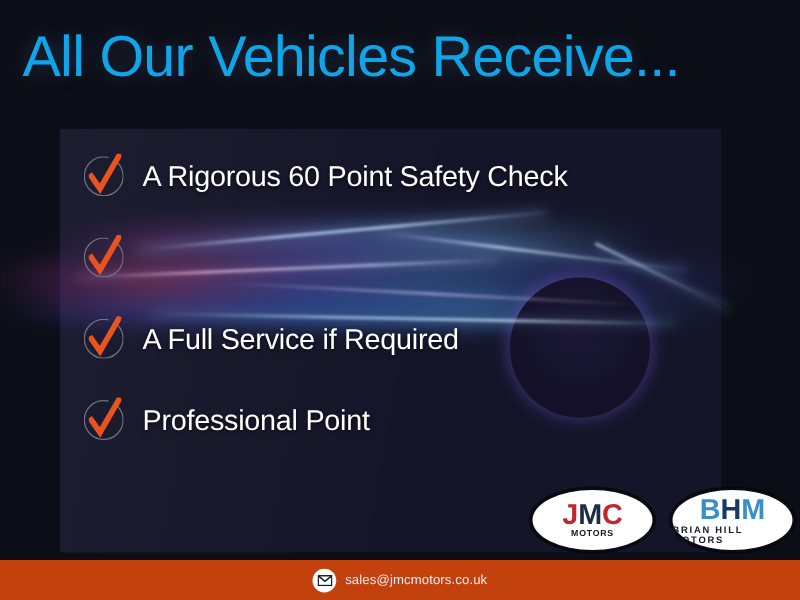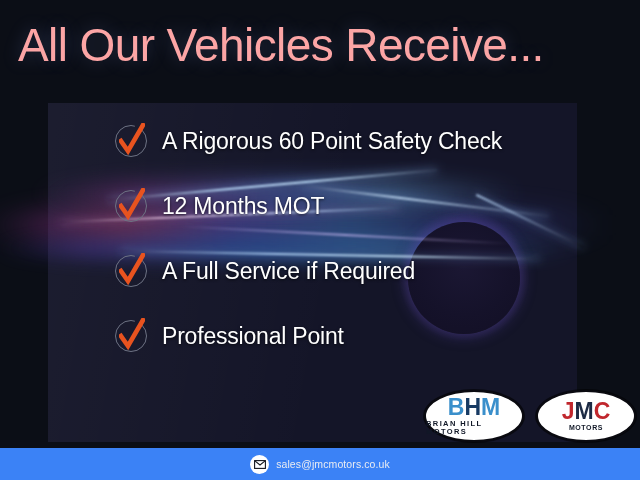--- a/index.html
+++ b/index.html
@@ -9,21 +9,21 @@
     font-family:"Liberation Sans", sans-serif;
     -webkit-font-smoothing:antialiased;
   }
   .stage{position:relative;width:640px;height:480px;overflow:hidden;background:#0b0e16;}
 
   
   .title{
     position:absolute;left:18px;top:21px;
     font-size:46px;line-height:48px;
     font-weight:400;letter-spacing:-0.6px;
-    color:#fca5a5;white-space:nowrap;
+    color:#0ea5e9;white-space:nowrap;
     text-shadow:0 0 18px rgba(150,175,255,.25);
   }
 
   
   .panel{
     position:absolute;left:48px;top:103px;width:529px;height:339px;
     background:#141528;
     overflow:hidden;
   }
   .panel-sheen{
@@ -114,21 +114,21 @@
     position:absolute;left:408px;top:72px;width:112px;height:112px;border-radius:50%;
     background:radial-gradient(circle at 50% 40%,#1b1733 0%,#15122a 55%,#120f24 100%);
     box-shadow:0 0 14px 3px rgba(90,70,180,.35);
   }
   .wheel-glow{
     position:absolute;left:398px;top:60px;width:132px;height:132px;border-radius:50%;
     background:radial-gradient(circle,rgba(150,110,220,.28) 40%,rgba(120,90,200,0) 70%);
   }
 
   
-  .items{position:absolute;left:48px;top:103px;width:529px;height:339px;margin-left:48px;}
+  .items{position:absolute;left:48px;top:103px;width:529px;height:339px;}
   .item{position:absolute;left:16px;display:flex;align-items:center;height:40px;}
   .check-wrap{position:relative;width:38px;height:38px;flex:0 0 38px;}
   .check-ring{
     position:absolute;left:3px;top:3px;width:32px;height:32px;border-radius:50%;
     border:1.6px solid #6e7384;
     box-sizing:border-box;
     clip-path:polygon(0 0,62% 0,62% 14%,100% 14%,100% 100%,0 100%);
   }
   .check-mark{
     position:absolute;left:7px;top:1px;width:26px;height:34px;
@@ -160,21 +160,21 @@
   .logo-sub{
     font-size:7px;font-weight:bold;color:#111827;
     letter-spacing:.6px;margin-top:1px;line-height:8px;
   }
   .logo-sub.wide{letter-spacing:1.4px;font-size:7.5px;}
 
   
   .footer{
     position:absolute;left:0;top:448px;width:640px;height:32px;
     display:flex;align-items:center;justify-content:center;gap:7px;
-    background:#3b82f6;
+    background:#c2410c;
   }
   .mail-icon{
     width:19px;height:19px;border-radius:50%;background:#ffffff;
     display:flex;align-items:center;justify-content:center;flex:0 0 19px;
   }
   .footer-text{
     color:#e9ecf2;font-size:10.5px;letter-spacing:.1px;
   }
 </style>
 </head>
@@ -214,21 +214,20 @@
       <span class="item-label">A Rigorous 60 Point Safety Check</span>
     </div>
 
     <div class="item" style="top:83px">
       <span class="check-wrap">
         <span class="check-ring"></span>
         <svg class="check-mark" viewBox="0 0 26 34">
           <path d="M2 18 L9 28 L24 2" fill="none" stroke="#e8531f" stroke-width="4.6" stroke-linecap="square" stroke-linejoin="miter"></path>
         </svg>
       </span>
-      <span class="item-label">12 Months MOT</span>
     </div>
 
     <div class="item" style="top:148px">
       <span class="check-wrap">
         <span class="check-ring"></span>
         <svg class="check-mark" viewBox="0 0 26 34">
           <path d="M2 18 L9 28 L24 2" fill="none" stroke="#e8531f" stroke-width="4.6" stroke-linecap="square" stroke-linejoin="miter"></path>
         </svg>
       </span>
       <span class="item-label">A Full Service if Required</span>
@@ -241,29 +240,29 @@
           <path d="M2 18 L9 28 L24 2" fill="none" stroke="#e8531f" stroke-width="4.6" stroke-linecap="square" stroke-linejoin="miter"></path>
         </svg>
       </span>
       <span class="item-label">Professional Point</span>
     </div>
 
 
   </div>
 
   <div class="logos">
+
+    <div class="logo">
+      <div class="logo-main"><span class="r1">J</span><span class="r2">M</span><span class="r1">C</span></div>
+      <div class="logo-sub">MOTORS</div>
+    </div>
 
     <div class="logo">
       <div class="logo-main"><span class="c1">B</span><span class="c2">H</span><span class="c1">M</span></div>
       <div class="logo-sub wide">BRIAN HILL MOTORS</div>
-    </div>
-
-    <div class="logo">
-      <div class="logo-main"><span class="r1">J</span><span class="r2">M</span><span class="r1">C</span></div>
-      <div class="logo-sub">MOTORS</div>
     </div>
 
   </div>
 
   <div class="footer">
     <span class="mail-icon">
       <svg width="12" height="9" viewBox="0 0 12 9">
         <rect x="0.6" y="0.6" width="10.8" height="7.8" fill="none" stroke="#14161d" stroke-width="1.1"></rect>
         <path d="M0.9 0.9 L6 5 L11.1 0.9" fill="none" stroke="#14161d" stroke-width="1.1"></path>
       </svg>

